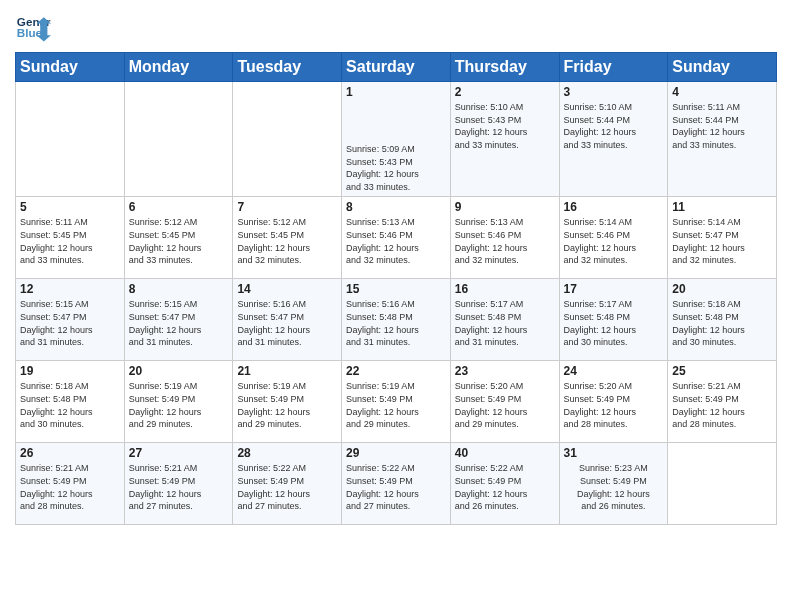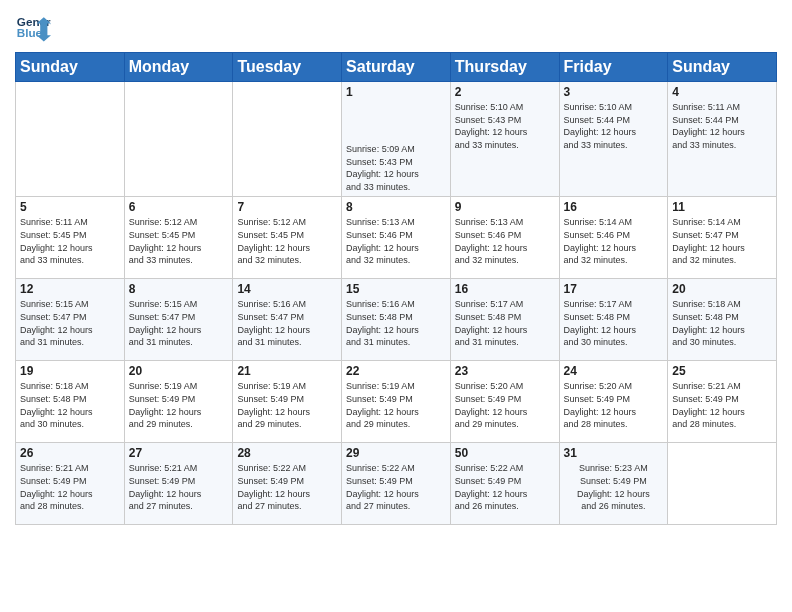--- a/index.html
+++ b/index.html
@@ -325,21 +325,21 @@
 and 27 minutes.</div>
           </td>
           <td>
             <span class="day-num">29</span>
             <div class="day-info" style="white-space: pre-line;">Sunrise: 5:22 AM
 Sunset: 5:49 PM
 Daylight: 12 hours
 and 27 minutes.</div>
           </td>
           <td>
-            <span class="day-num">50</span>
+            <span class="day-num">40</span>
             <div class="day-info" style="white-space: pre-line;">Sunrise: 5:22 AM
 Sunset: 5:49 PM
 Daylight: 12 hours
 and 26 minutes.</div>
           </td>
           <td>
             <span class="day-num">31</span>
             <div class="day-info" style="white-space: pre-line; text-align: center;">Sunrise: 5:23 AM
 Sunset: 5:49 PM
 Daylight: 12 hours

